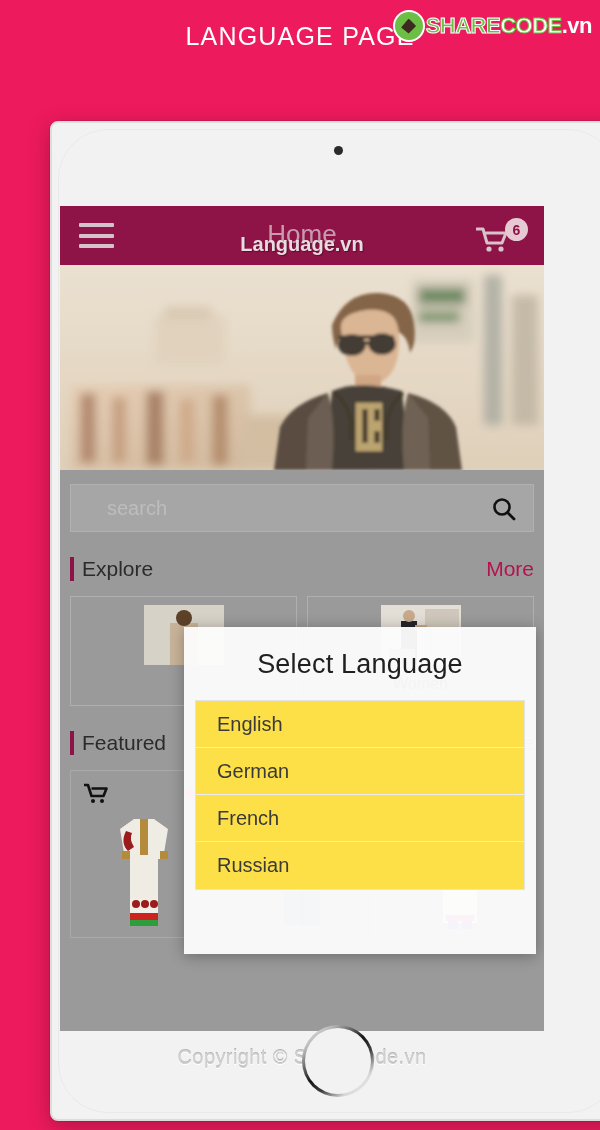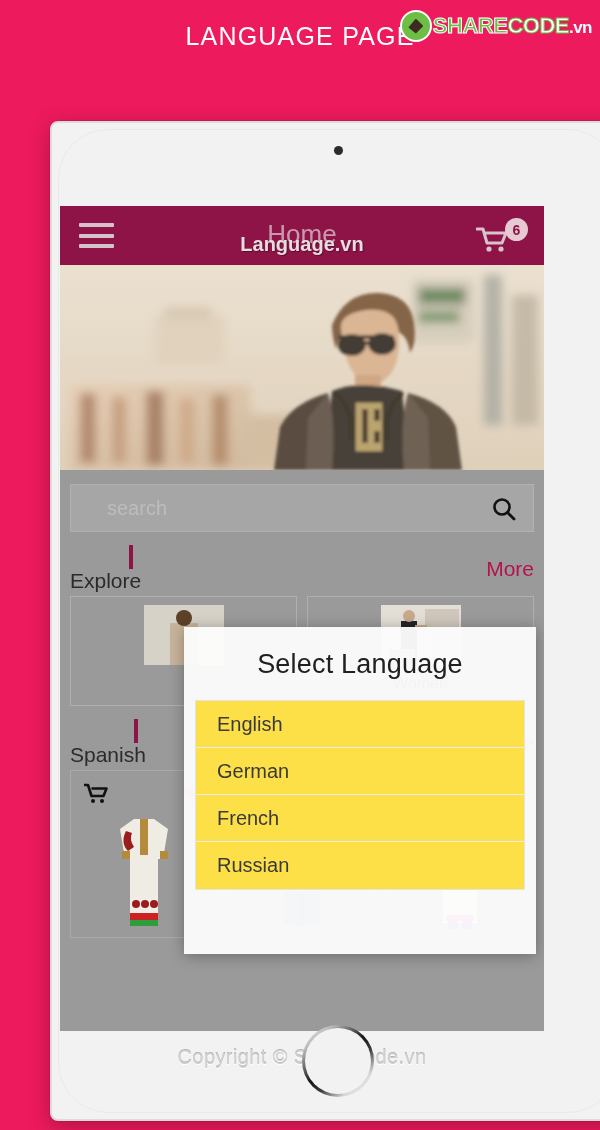--- a/index.html
+++ b/index.html
@@ -31,21 +31,21 @@
   }
   .brand-mark::before {
     content: ""; position: absolute; width: 15px; height: 15px;
     border-radius: 50%; background: #3e2a20;
     clip-path: polygon(50% 0, 100% 50%, 50% 100%, 0 60%);
   }
   .brand-text { font-size: 22px; font-weight: bold; letter-spacing: -0.5px;
     display:flex; align-items:baseline; }
   .brand-share { color: #6cbe45; -webkit-text-stroke: 1px #ffffff; }
   .brand-code  { color: #ffffff; -webkit-text-stroke: 1px #6cbe45; }
-  .brand-vn    { color: #ffffff; font-size: 17px; }
+  .brand-vn    { color: #ffffff; font-size: 22px; }
 
   
   .phone {
     position: absolute; left: 50px; top: 88px;
     width: 576px; height: 1000px;
     background: #f2f2f2; border-radius: 8px;
     border: 2px solid #dcdcdc;
     box-shadow: 0 0 0 1px rgba(0,0,0,.08), 0 6px 22px rgba(0,0,0,.25);
     overflow: hidden;
     margin-top: 33px;
@@ -136,21 +136,21 @@
   .search-input-text {
     margin-left: 36px; font-size: 20px; color: #bdbdbd;
   }
   .search-icon-btn { position: absolute; right: 16px; top: 11px; }
 
   
   .section-head {
     position: relative; display:flex; align-items:center;
     justify-content: space-between; margin: 22px 10px 0 10px; height: 30px;
   }
-  .section-title-wrap { display:flex; align-items:flex-end;flex-direction:column; }
+  .section-title-wrap { display:flex; align-items:flex-end; }
   .accent-bar { width: 4px; height: 24px; background: #8e1346; margin-right: 8px; }
   .section-title { font-size: 21px; color: #2b2b2b; }
   .more-link { font-size: 21px; color: #b4134d; }
 
   
   .cards-row { display: flex; gap: 10px; margin: 12px 10px 0 10px; }
   .explore-card {
     flex: 1; height: 110px; border: 1px solid #b0b0b0;
     position: relative; background: #9a9a9a;
   }
@@ -343,21 +343,21 @@
             <rect x="8" y="44" width="26" height="16" fill="#9b968d"></rect>
           </svg>
         </div>
         <div class="explore-label">Women</div>
       </div>
     </div>
 
     <div class="section-head">
       <div class="section-title-wrap">
         <span class="accent-bar"></span>
-        <span class="section-title">Spanish</span>
+        <span class="section-title">Featured</span>
       </div>
       <span class="more-link">More</span>
     </div>
 
     <div class="feat-row">
       <div class="feat-card">
         <span class="feat-cart">
           <svg width="26" height="22" viewBox="0 0 26 22">
             <path d="M1 2 h4 l3.5 11 h12 l3 -7.5 h-15" fill="none" stroke="#111" stroke-width="2.6" stroke-linejoin="round"></path>
             <circle cx="10" cy="18" r="2" fill="#111"></circle>

